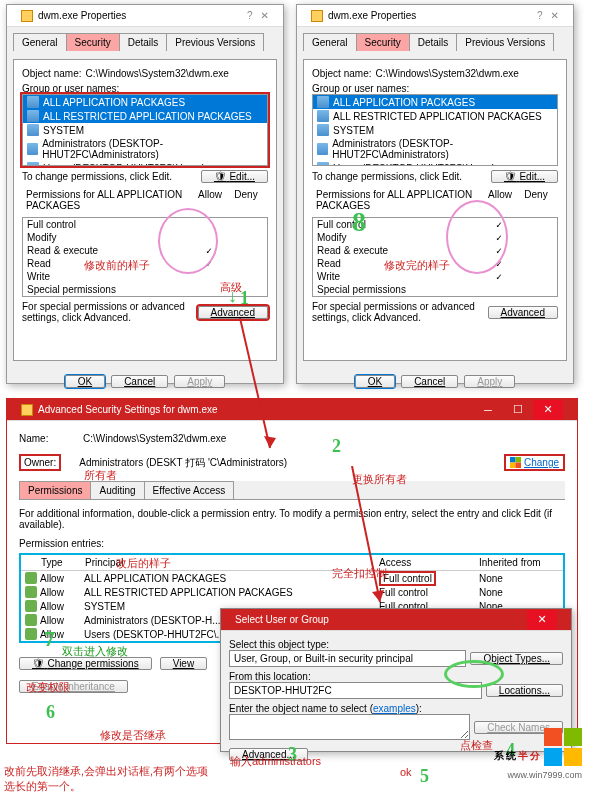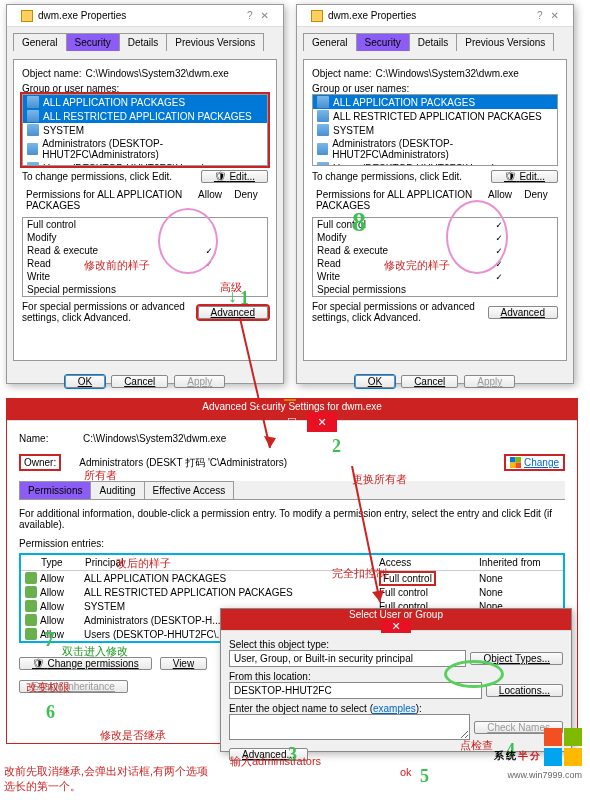--- a/index.html
+++ b/index.html
@@ -1,29 +1,29 @@
 <!DOCTYPE html>
 <html><head>
 <meta charset="utf-8">
 <style>
 * { box-sizing: border-box; margin: 0; padding: 0; font-family: 'Segoe UI', Tahoma, sans-serif; font-size: 10px; }
 body { background: #fff; width: 590px; height: 800px; position: relative; overflow: hidden; }
 
 .window { position: absolute; border: 1px solid #999; background: #f0f0f0; box-shadow: 2px 2px 8px rgba(0,0,0,0.3); }
 .titlebar { background: #fff; height: 22px; display: flex; align-items: center; padding: 0 14px; border-bottom: 1px solid #ddd; }
-.titlebar.red { background: #cc2222; color: #fff; flex-direction: column; }
+.titlebar.red { background: #cc2222; color: #fff; }
 .titlebar-icon { width: 12px; height: 12px; margin-right: 5px; background: #ffd060; border: 1px solid #cc8800; display: inline-block; }
 .titlebar-text { flex: 1; font-size: 10px; }
 .win-btns { display: flex; }
 .win-btn { width: 30px; height: 20px; display: flex; align-items: center; justify-content: center; font-size: 11px; color: #fff; }
 .win-btn.close { background: #e81123; }
 
 .tabs { display: flex; margin: 6px 6px 8px 6px; background: #f0f0f0; }
 .tab { padding: 3px 8px; border: 1px solid #999; border-bottom: none; margin-right: -1px; background: #f0f0f0; font-size: 10px; }
-.tab.active { background: #8b5cf6; position: relative; z-index: 2; }
+.tab.active { background: #fca5a5; position: relative; z-index: 2; }
 .tabpanel { background: #fff; border: 1px solid #999; margin: 0 6px 6px 6px; padding: 8px; }
 
 .row { display: flex; align-items: center; margin-bottom: 4px; }
 .lbl { font-size: 10px; margin-right: 4px; }
 .val { font-size: 10px; }
 
 .listbox { border: 1px solid #999; background: #fff; height: 72px; overflow: hidden; margin-bottom: 4px; }
 .listbox.highlight { outline: 2px solid #cc2222; }
 .list-item { padding: 1px 4px; font-size: 10px; display: flex; align-items: center; }
 .list-item.selected { background: #0078d7; color: #fff; }

